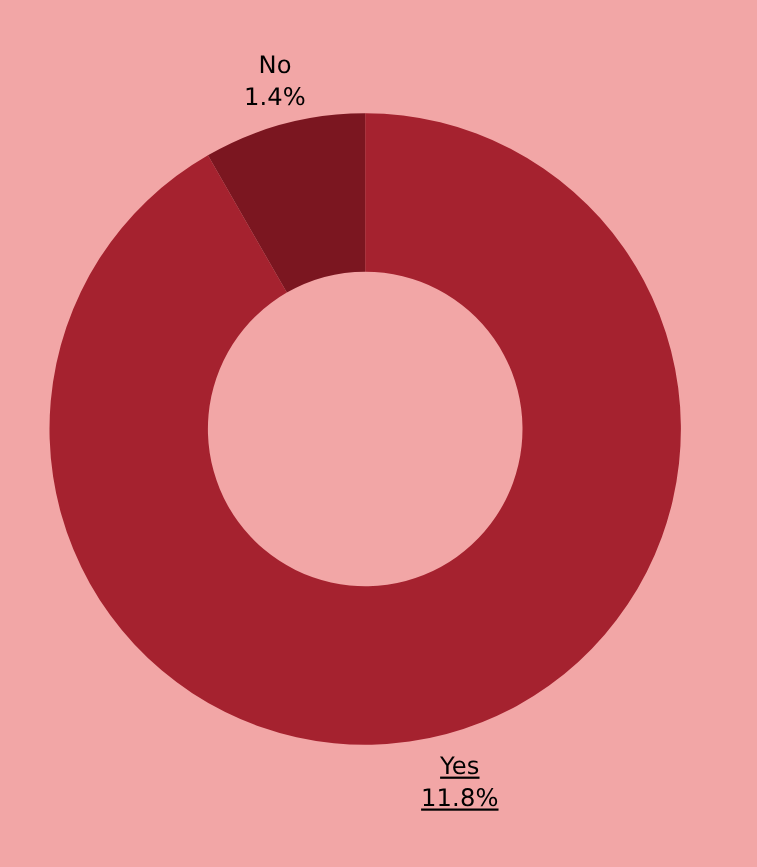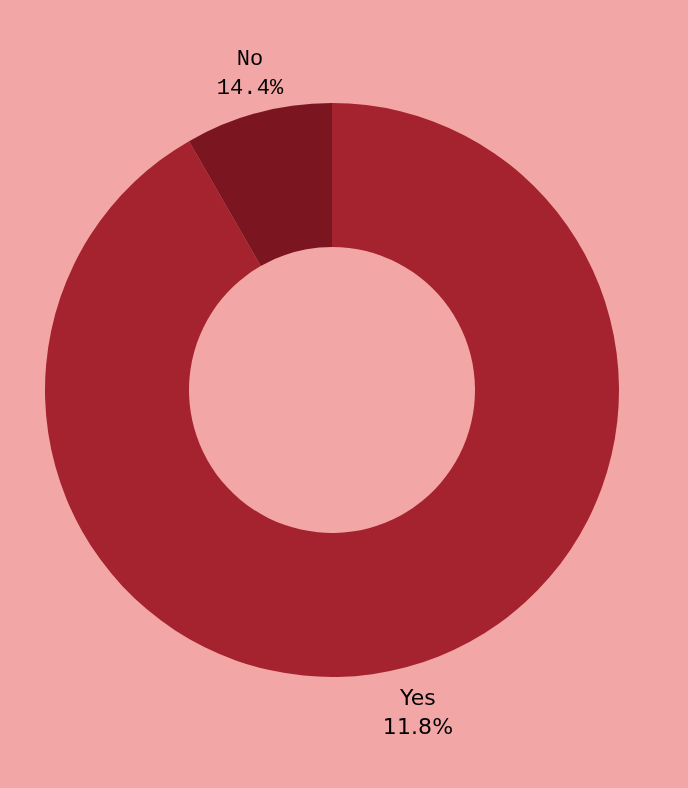--- a/index.html
+++ b/index.html
@@ -37,21 +37,20 @@
     letter-spacing: 0.1px;
   }
   .slice-label .label-name,
   .slice-label .label-pct {
     display: block;
   }
   #label-no {
     left: 250px;
     top: 45px;
     transform: translateX(-50%);
-    font-family: Liberation Mono, monospace;
   }
   #label-yes {
     left: 418px;
     top: 683px;
     transform: translateX(-50%);
   }
 </style>
 </head>
 <body style="background: rgb(242, 166, 166);">
 
@@ -59,21 +58,21 @@
 
   <svg id="donut-svg" width="688" height="788" viewBox="0 0 688 788">
     <g>
       <path id="slice-yes" d="M 332 103 A 287 287 0 1 1 189.0208747675662 141.1507087657913 L 260.75952993645285 266.0088897334779 A 143 143 0 1 0 332 247 Z" fill="#a5222f"></path>
       <path id="slice-no" d="M 189.0208747675662 141.1507087657913 A 287 287 0 0 1 331.99999999999994 103 L 332 247 A 143 143 0 0 0 260.75952993645285 266.0088897334779 Z" fill="#7b1620"></path>
     </g>
   </svg>
 
   <div class="slice-label" id="label-no" style="color: rgb(0, 0, 0); left: 250px; top: 45px;">
     <span class="label-name">No</span>
-    <span class="label-pct">14.4%</span>
+    <span class="label-pct">1.4%</span>
   </div>
 
-  <div class="slice-label" id="label-yes" style="color: rgb(0, 0, 0); left: 418px; top: 683px;">
+  <div class="slice-label" id="label-yes" style="color: rgb(0, 0, 0); left: 418px; top: 683px; text-decoration: underline;">
     <span class="label-name">Yes</span>
     <span class="label-pct">11.8%</span>
   </div>
 
 </div>
 
 </body></html>

